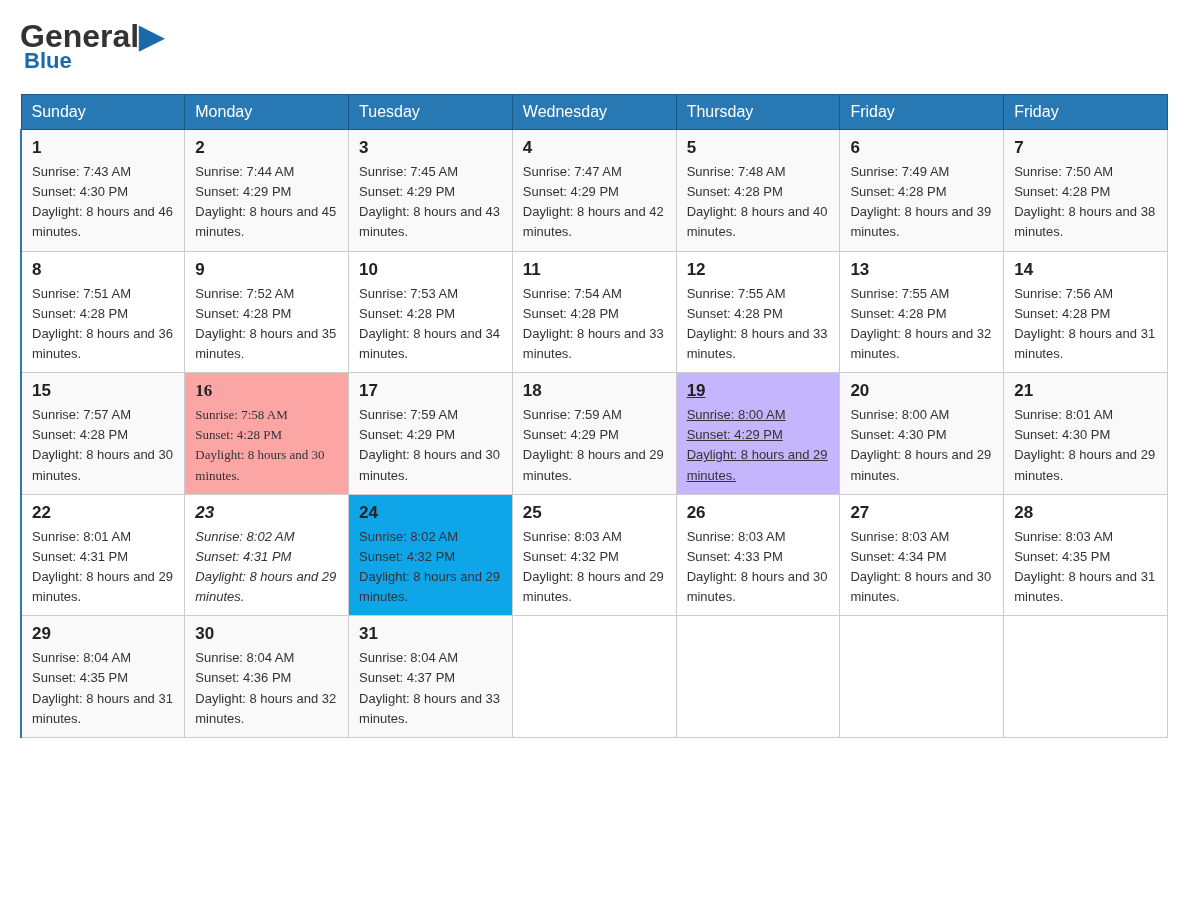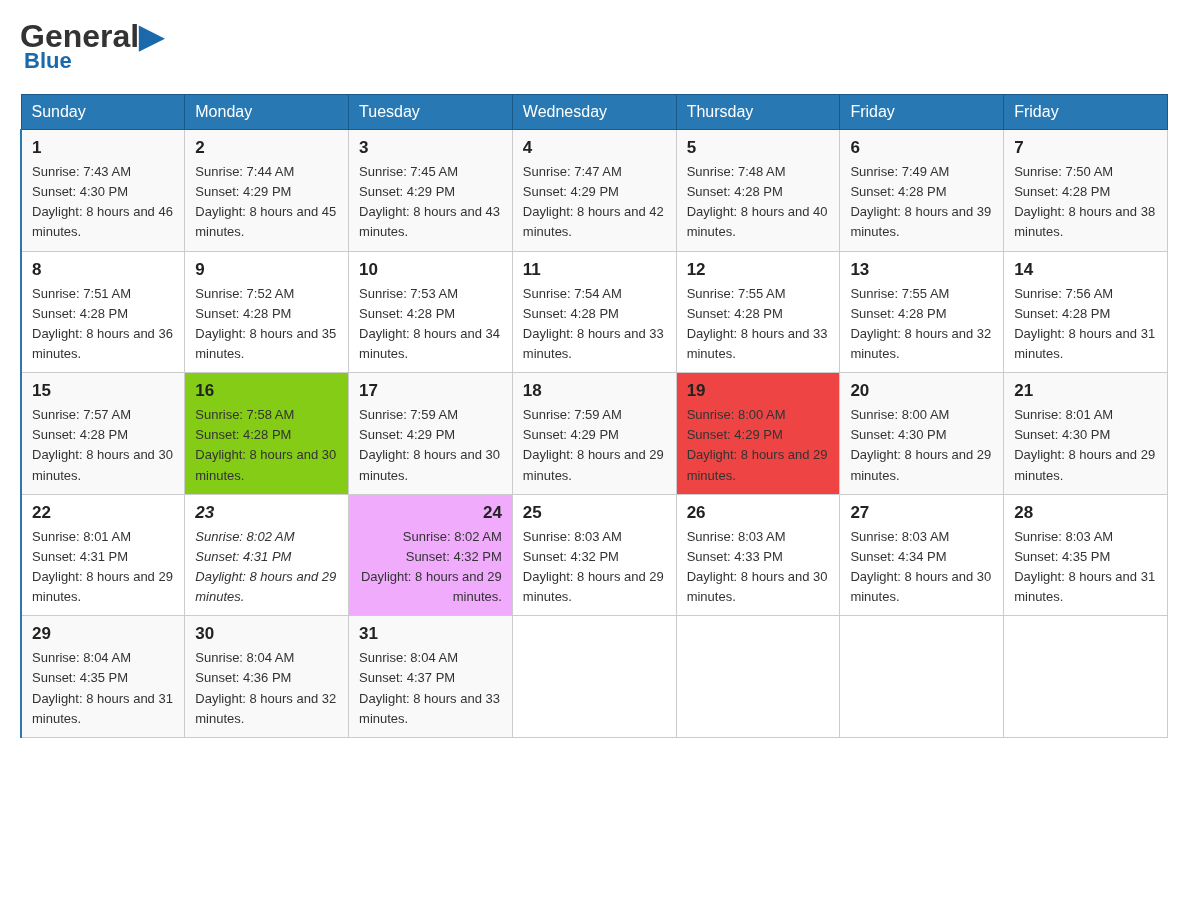--- a/index.html
+++ b/index.html
@@ -188,33 +188,33 @@
         <td style="background-color: rgb(255, 255, 255);">
         <span class="day-num">14</span>
         <span class="day-info">Sunrise: 7:56 AM<br>Sunset: 4:28 PM<br>Daylight: 8 hours and 31 minutes.</span>
       </td>
       </tr>
       <tr>
         <td style="background-color: rgb(249, 249, 249);">
         <span class="day-num">15</span>
         <span class="day-info">Sunrise: 7:57 AM<br>Sunset: 4:28 PM<br>Daylight: 8 hours and 30 minutes.</span>
       </td>
-        <td style="background-color: #84cc16;">
+        <td style="background-color: #fca5a5; font-family: Liberation Serif, serif;">
         <span class="day-num">16</span>
         <span class="day-info">Sunrise: 7:58 AM<br>Sunset: 4:28 PM<br>Daylight: 8 hours and 30 minutes.</span>
       </td>
         <td style="background-color: rgb(249, 249, 249);">
         <span class="day-num">17</span>
         <span class="day-info">Sunrise: 7:59 AM<br>Sunset: 4:29 PM<br>Daylight: 8 hours and 30 minutes.</span>
       </td>
         <td style="background-color: rgb(249, 249, 249);">
         <span class="day-num">18</span>
         <span class="day-info">Sunrise: 7:59 AM<br>Sunset: 4:29 PM<br>Daylight: 8 hours and 29 minutes.</span>
       </td>
-        <td style="background-color: #ef4444;">
+        <td style="background-color: #c4b5fd; text-decoration: underline;">
         <span class="day-num">19</span>
         <span class="day-info">Sunrise: 8:00 AM<br>Sunset: 4:29 PM<br>Daylight: 8 hours and 29 minutes.</span>
       </td>
         <td style="background-color: rgb(249, 249, 249);">
         <span class="day-num">20</span>
         <span class="day-info">Sunrise: 8:00 AM<br>Sunset: 4:30 PM<br>Daylight: 8 hours and 29 minutes.</span>
       </td>
         <td style="background-color: rgb(249, 249, 249);">
         <span class="day-num">21</span>
         <span class="day-info">Sunrise: 8:01 AM<br>Sunset: 4:30 PM<br>Daylight: 8 hours and 29 minutes.</span>
@@ -222,21 +222,21 @@
       </tr>
       <tr>
         <td style="background-color: rgb(255, 255, 255);">
         <span class="day-num">22</span>
         <span class="day-info">Sunrise: 8:01 AM<br>Sunset: 4:31 PM<br>Daylight: 8 hours and 29 minutes.</span>
       </td>
         <td style="background-color: rgb(255, 255, 255); font-style: italic;">
         <span class="day-num">23</span>
         <span class="day-info">Sunrise: 8:02 AM<br>Sunset: 4:31 PM<br>Daylight: 8 hours and 29 minutes.</span>
       </td>
-        <td style="background-color: #f0abfc; text-align: right;">
+        <td style="background-color: #0ea5e9;">
         <span class="day-num">24</span>
         <span class="day-info">Sunrise: 8:02 AM<br>Sunset: 4:32 PM<br>Daylight: 8 hours and 29 minutes.</span>
       </td>
         <td style="background-color: rgb(255, 255, 255);">
         <span class="day-num">25</span>
         <span class="day-info">Sunrise: 8:03 AM<br>Sunset: 4:32 PM<br>Daylight: 8 hours and 29 minutes.</span>
       </td>
         <td style="background-color: rgb(255, 255, 255);">
         <span class="day-num">26</span>
         <span class="day-info">Sunrise: 8:03 AM<br>Sunset: 4:33 PM<br>Daylight: 8 hours and 30 minutes.</span>

